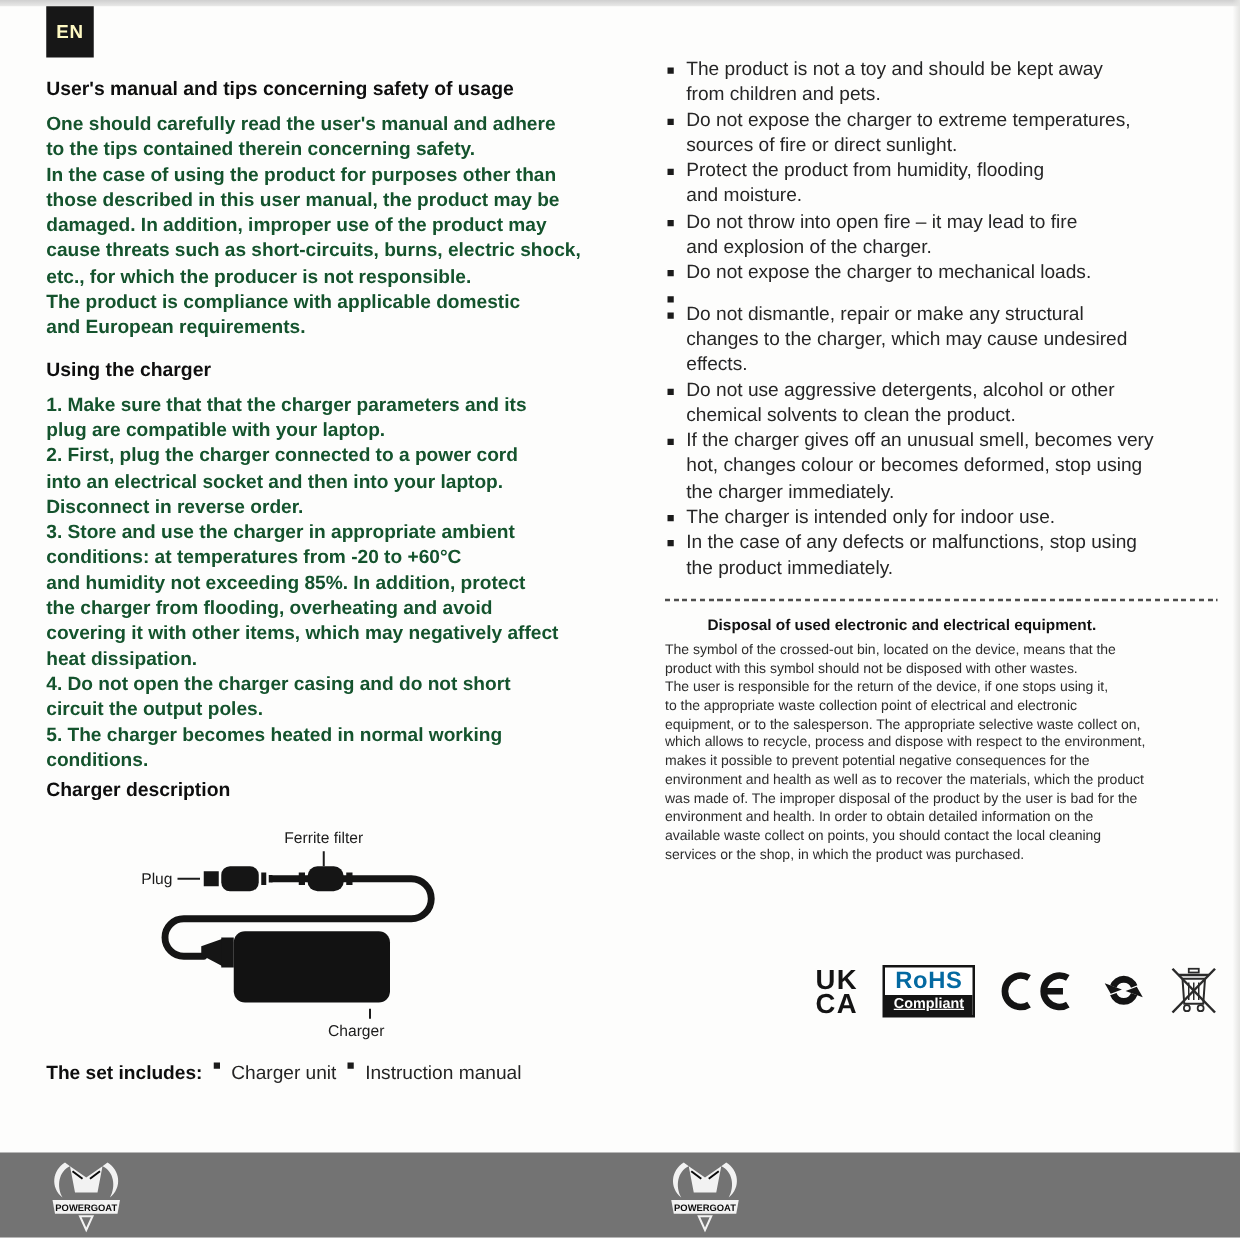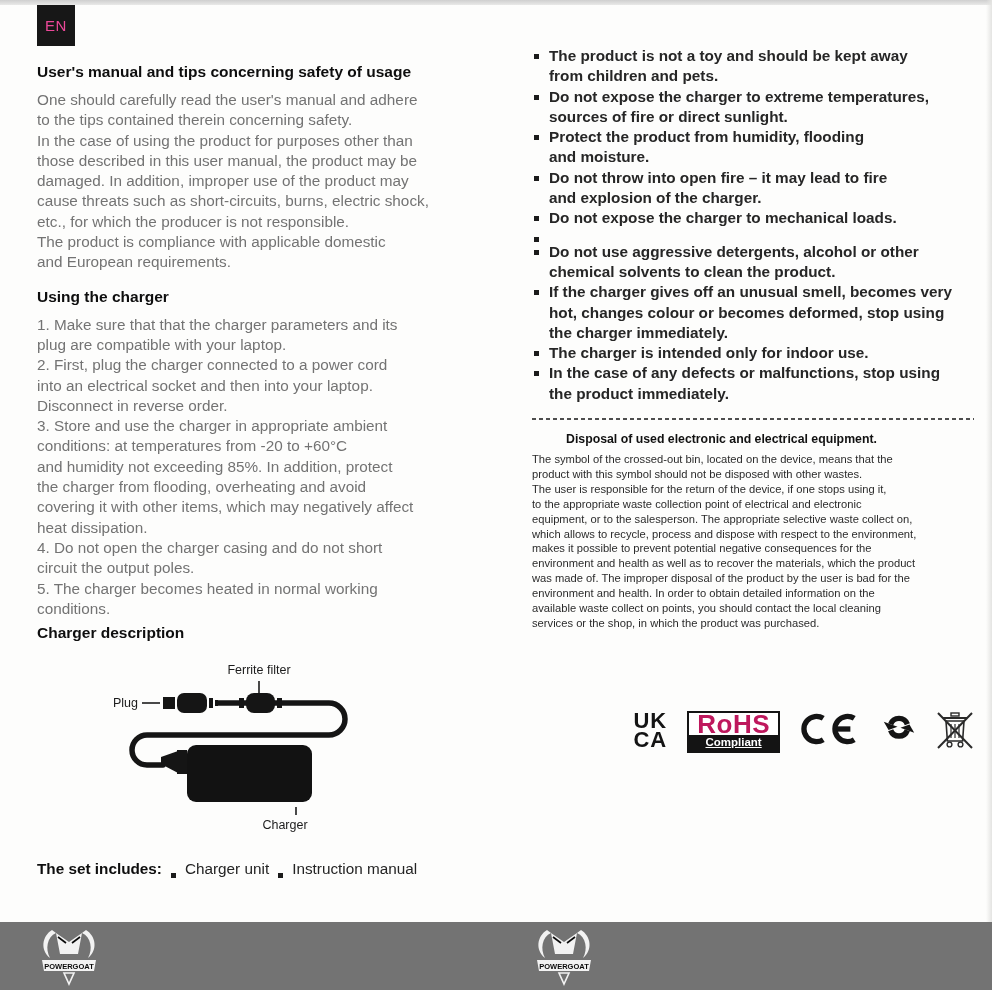--- a/index.html
+++ b/index.html
@@ -11,63 +11,64 @@
     position:relative;
     overflow:hidden;
   }
   .scan-top-edge { position:absolute; top:0; left:0; width:992px; height:5px;
     background:linear-gradient(#cfcfcf,#e9e9e8); }
   .scan-right-edge { position:absolute; top:0; right:0; width:6px; height:922px;
     background:linear-gradient(90deg, rgba(0,0,0,0), #e4e4e2); }
 
   .en-badge {
     position:absolute; left:37px; top:5px; width:38px; height:41px;
-    background:#171717; color:#ec4899; font-weight:normal; font-size:15px;
+    background:#171717; color:#fef9c3; font-weight:bold; font-size:15px;
     display:flex; align-items:center; justify-content:center; letter-spacing:.5px;
   }
 
   .col { position:absolute; }
   .col-left  { left:37px;  top:62px; width:466px; }
   .col-right { left:532px; top:38px; width:442px; }
 
   h2 { font-size:15.5px; font-weight:bold; color:#0e0e0e; line-height:20px; }
   .body-text {
-    font-size:15.3px; line-height:20.3px; color:#737373;
+    font-size:15.3px; line-height:20.3px; color:#14532d;
     white-space:pre-line;
+    font-weight:bold;
   }
   .mt8  { margin-top:8px; }
   .mt12 { margin-top:4px; }
   .mt14 { margin-top:14px; }
 
   ul.remarks { list-style:none; margin-top:8px; }
-  ul.remarks li { display:flex;font-weight:bold; }
+  ul.remarks li { display:flex; }
   ul.remarks .marker {
     width:5px; height:5px; background:#1b1b1b; flex:none;
     margin:8px 10px 0 2px;
   }
   ul.remarks .li-text { font-size:15.3px; line-height:20.3px; white-space:pre-line; color:#262626; }
 
   .dashed-sep {
     margin-top:14px; height:2px; border:0;
     background-image:repeating-linear-gradient(90deg,#4e4e4e 0 4px,transparent 4px 7px);
   }
   .disposal-title { font-size:12.3px; font-weight:bold; color:#111; margin-top:12px;padding-left:34px; }
   .disposal-body  { font-size:11.2px; line-height:14.9px; color:#2b2b2b; margin-top:6px; white-space:pre-line; }
 
   .marks-row {
-    margin-top:80px; display:flex; justify-content:flex-end; align-items:flex-start; gap:20px;
+    margin-top:80px; display:flex; justify-content:flex-end; align-items:center; gap:20px;
   }
   .ukca { font-weight:bold; font-size:22px; line-height:19px; color:#141414; letter-spacing:1px; text-align:center; }
   .rohs { border:2.5px solid #141414; text-align:center; background:#fff; }
-  .rohs-top { font-weight:bold; font-size:26px; line-height:22px; padding:0 8px; color:#be185d; letter-spacing:.5px; }
+  .rohs-top { font-weight:bold; font-size:19px; line-height:22px; padding:0 8px; color:#0369a1; letter-spacing:.5px; }
   .rohs-bottom { background:#141414; color:#fff; font-size:11.5px; font-weight:bold; line-height:15px; padding:0 4px 1px;text-decoration:underline; }
 
   .diagram { margin-left:62px; margin-top:14px; display:block; }
 
-  .set-line { margin-top:28px; font-size:15.3px; display:flex; align-items:flex-end; gap:9px; }
+  .set-line { margin-top:18px; font-size:15.3px; display:flex; align-items:flex-start; gap:9px; }
   .set-line .bold { font-weight:bold; color:#0e0e0e; }
   .sq { width:5px; height:5px; background:#1b1b1b; display:inline-block; flex:none; }
 
   .footer-bar {
     position:absolute; left:0; bottom:0; width:992px; height:68px; background:#737373;
     display:flex; align-items:center;
   }
   .goat-logo { position:absolute; top:6px; }
   .goat-1 { left:38px; }
   .goat-2 { left:533px; }
@@ -172,20 +173,26 @@
         <span class="marker"></span>
         <span class="li-text">Do not throw into open fire – it may lead to fire
 and explosion of the charger.</span>
       </li>
     <li>
         <span class="marker"></span>
         <span class="li-text">Do not expose the charger to mechanical loads.</span>
       </li>
     <li>
         <span class="marker"></span>
+      </li>
+    <li>
+        <span class="marker"></span>
+        <span class="li-text">Do not dismantle, repair or make any structural
+changes to the charger, which may cause undesired
+effects.</span>
       </li>
     <li>
         <span class="marker"></span>
         <span class="li-text">Do not use aggressive detergents, alcohol or other
 chemical solvents to clean the product.</span>
       </li>
     <li>
         <span class="marker"></span>
         <span class="li-text">If the charger gives off an unusual smell, becomes very
 hot, changes colour or becomes deformed, stop using

